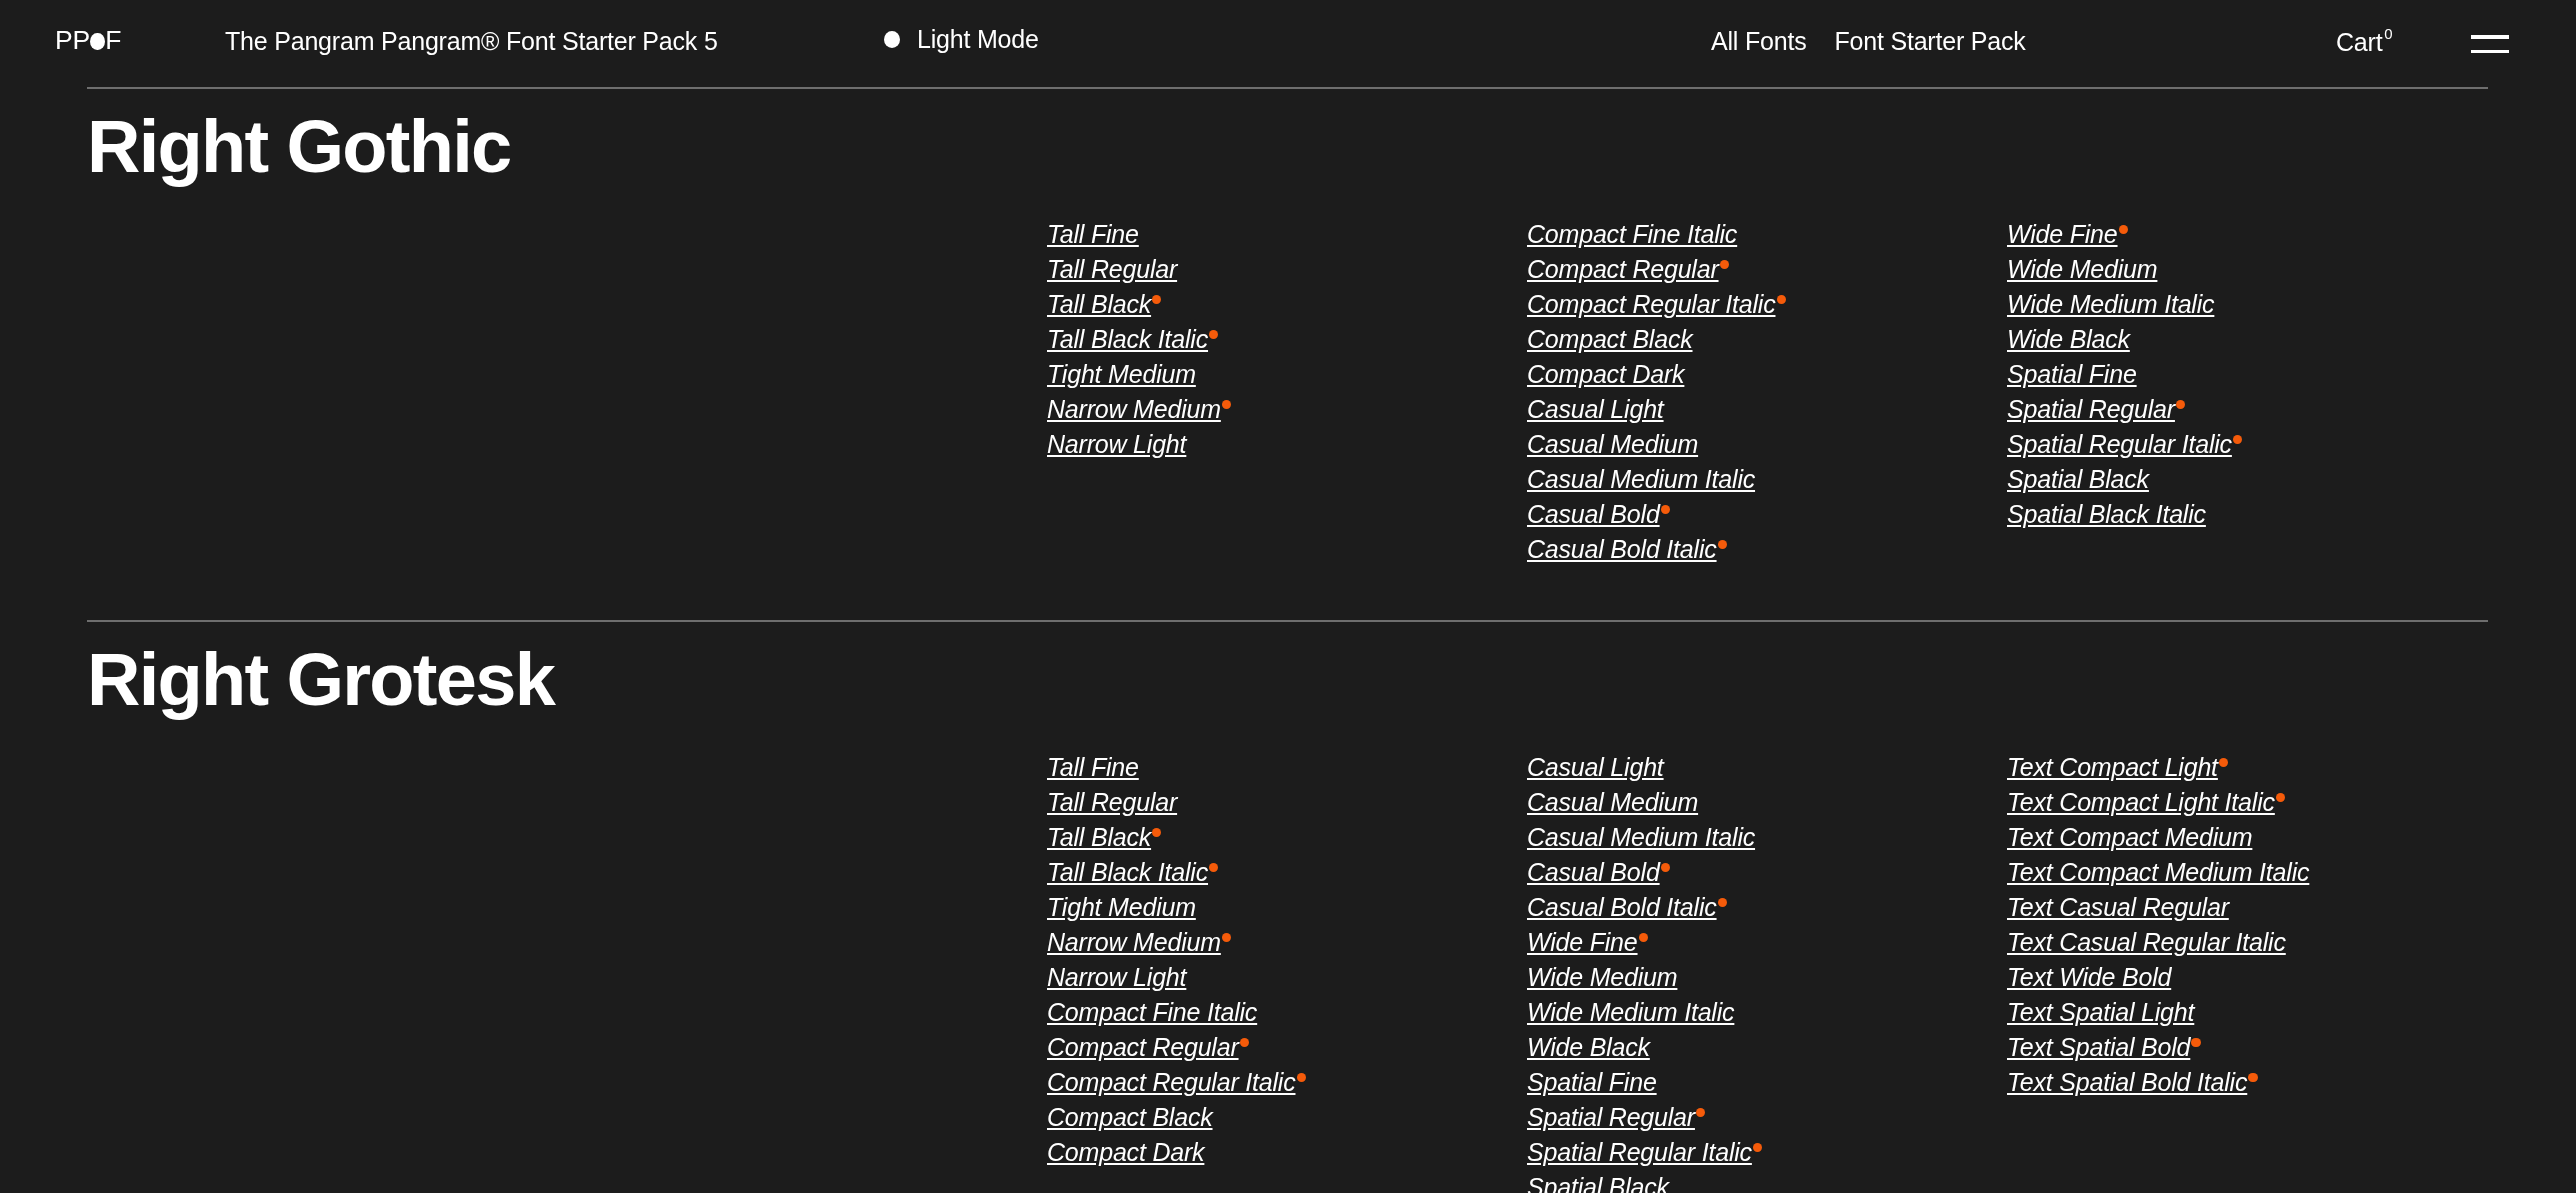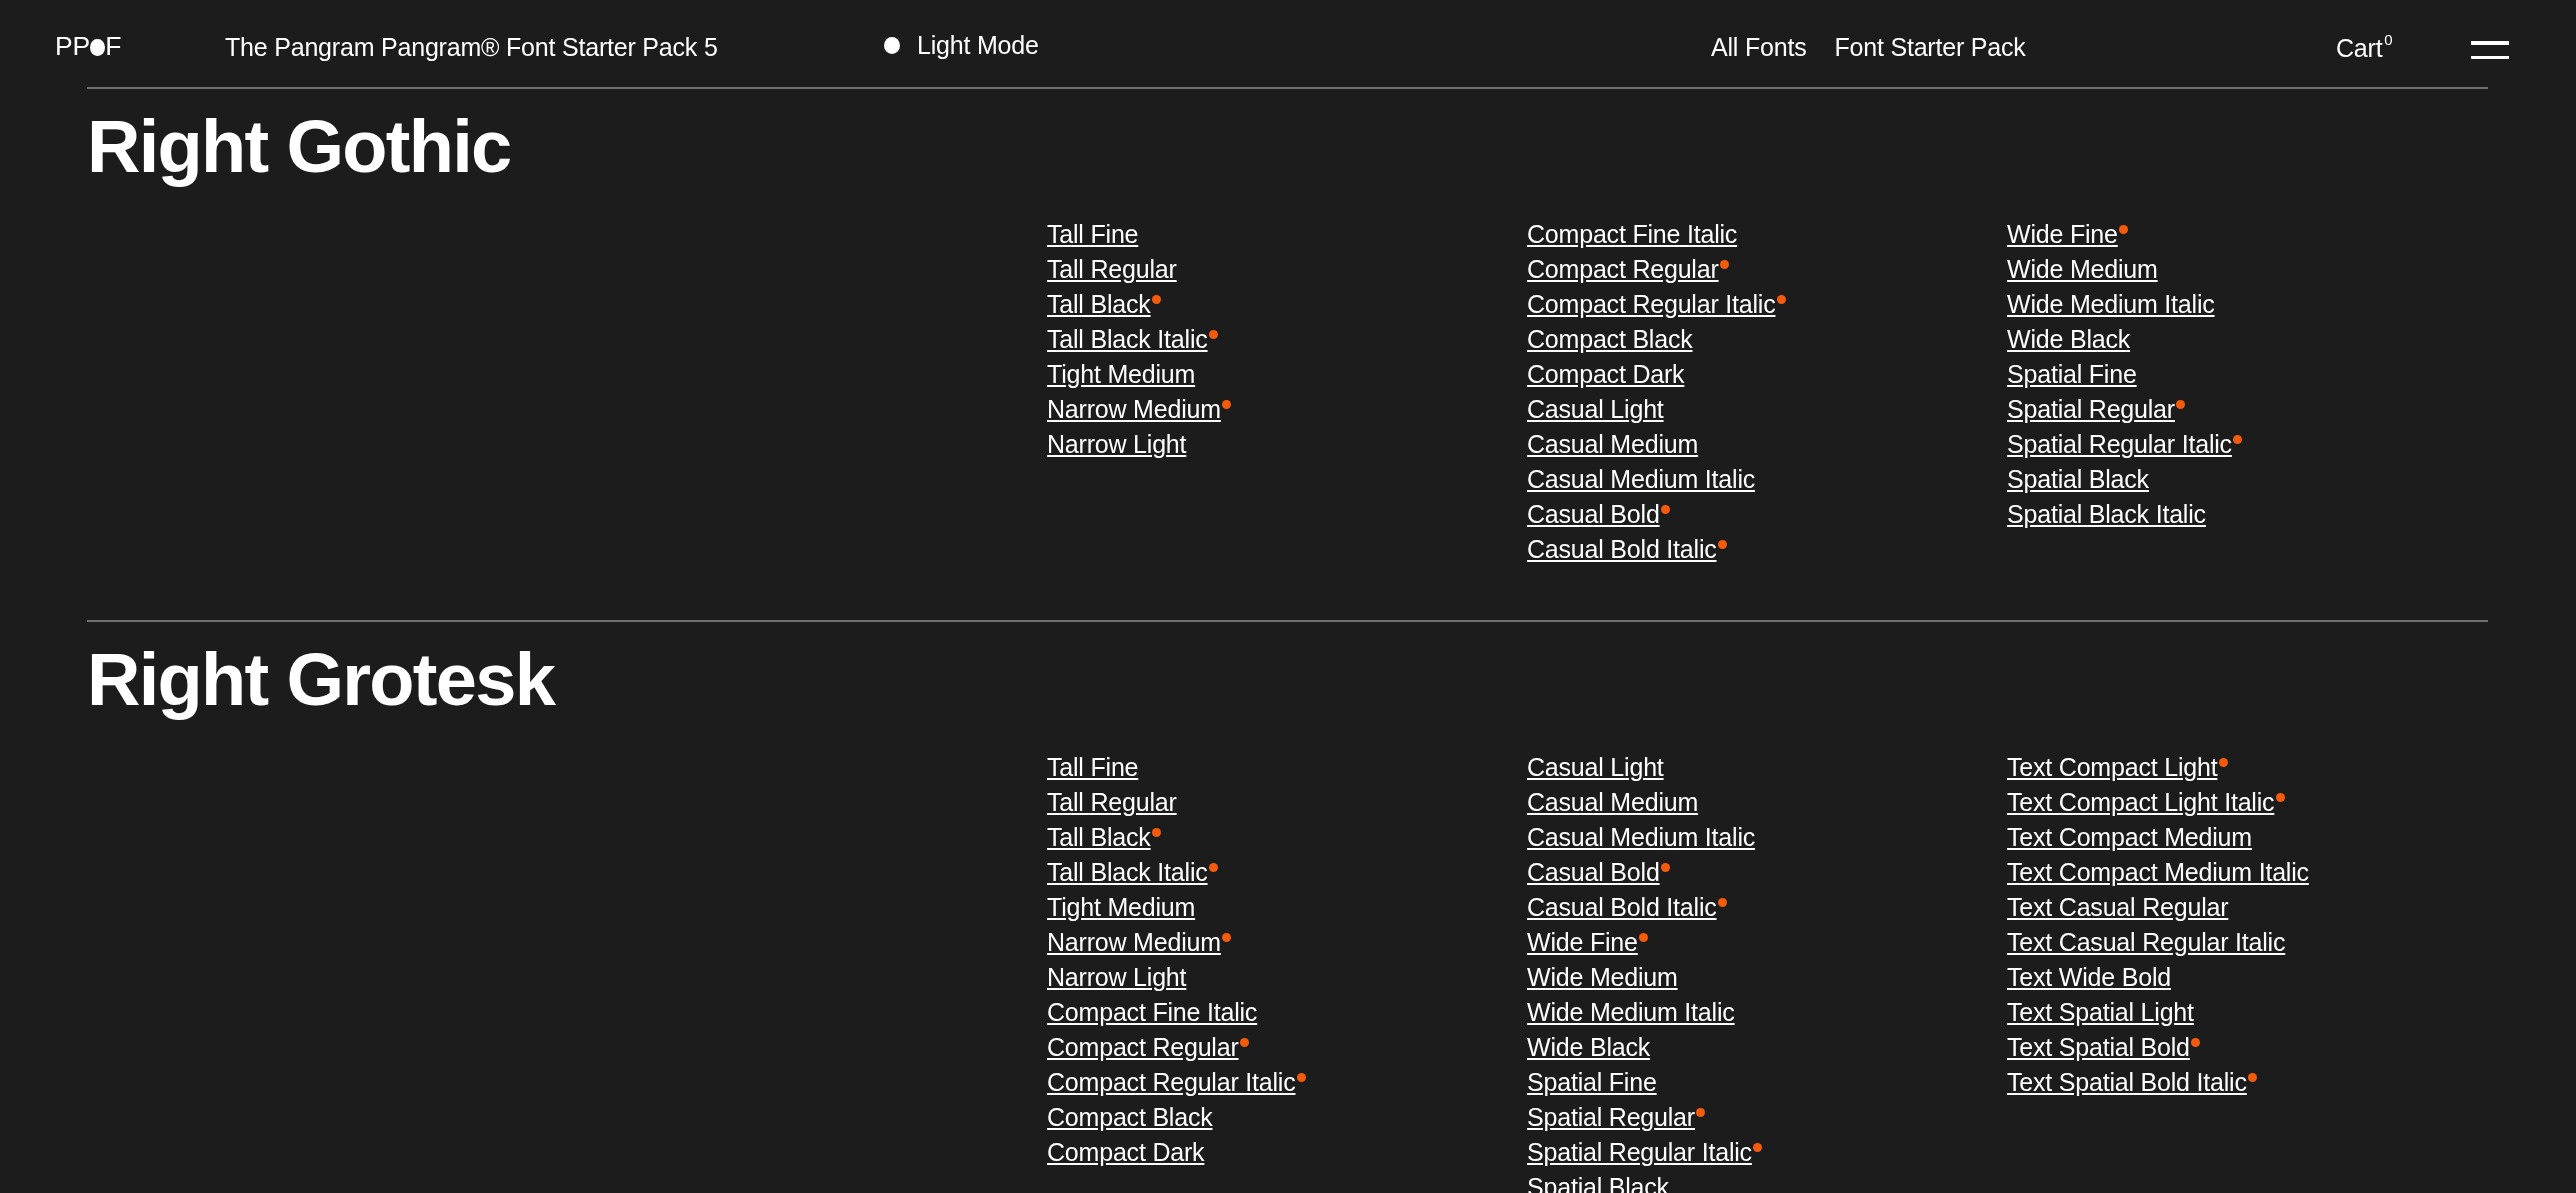--- a/index.html
+++ b/index.html
@@ -14,21 +14,21 @@
 
   body {
     font-family: "Liberation Sans", "DejaVu Sans", sans-serif;
     color: #ffffff;
     -webkit-font-smoothing: antialiased;
   }
 
   
   .site-header {
     position: absolute;
-    top: 15px; left: 0;
+    top: 9px; left: 0;
     width: 2576px;
     height: 71px;
     display: flex;
     align-items: flex-start;
   }
 
   .logo {
     position: absolute;
     left: 55px;
     top: 18.4px;
@@ -163,20 +163,21 @@
     font-weight: 700;
     white-space: nowrap;
   }
 
   .style-columns {
     position: absolute;
     left: 960px;
     top: 0;
     width: 1441px;
     display: flex;
+    font-style: italic;
   }
   .style-col {
     width: 480px;
     flex: 0 0 480px;
     padding-top: 0;
   }
 
   .style-item {
     font-size: 25px;
     line-height: 35px;

